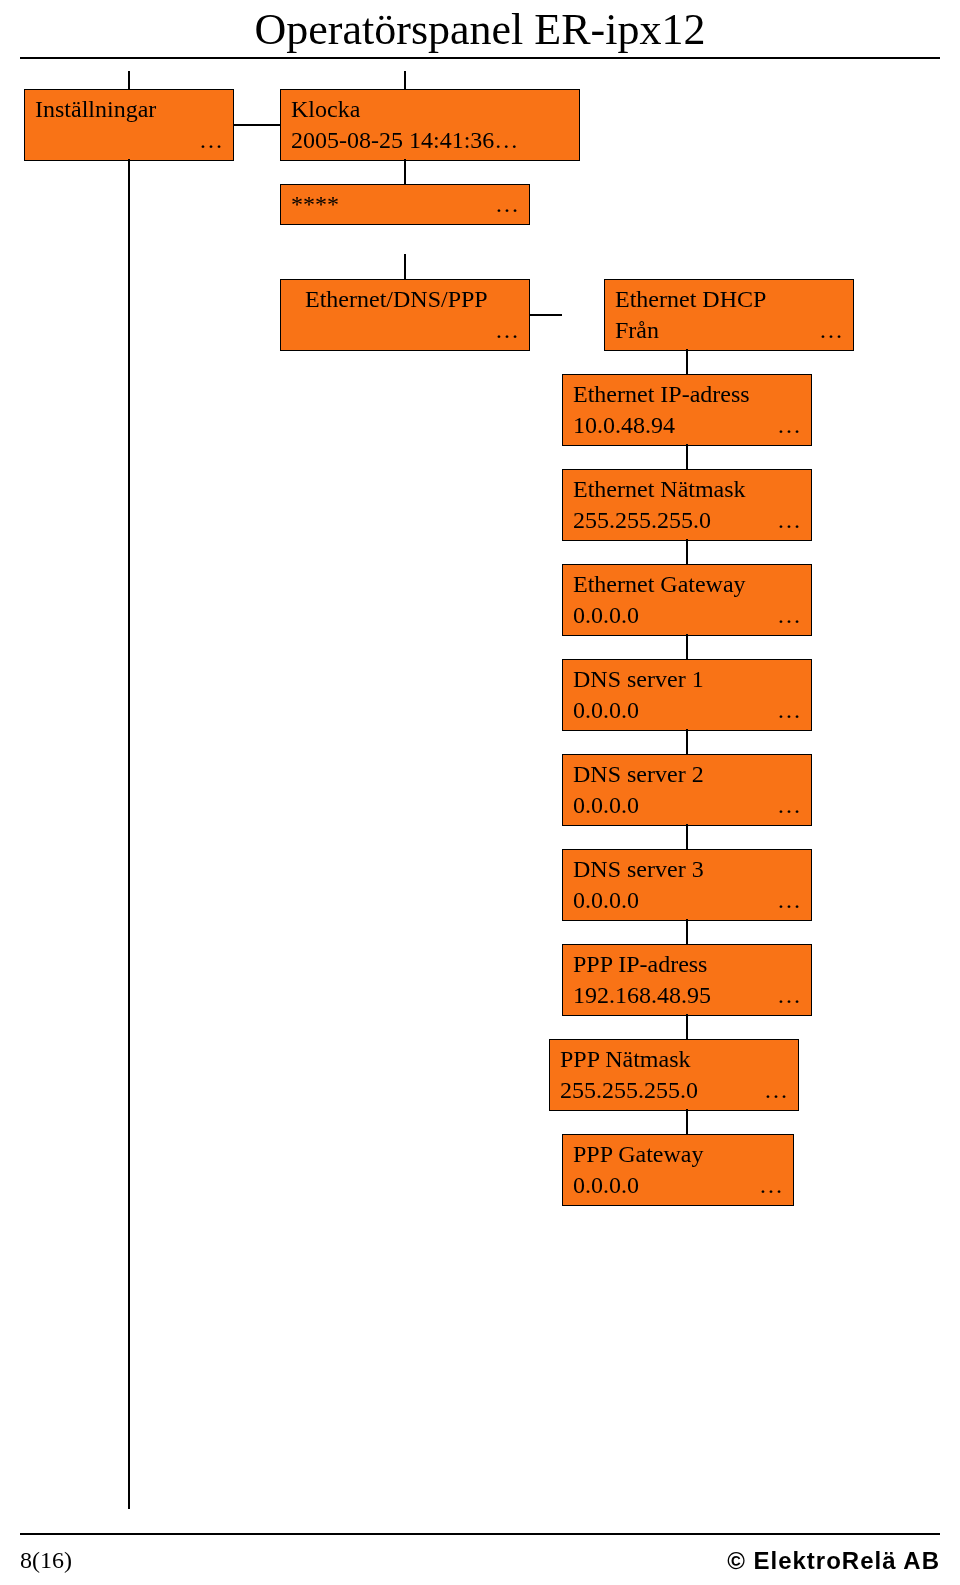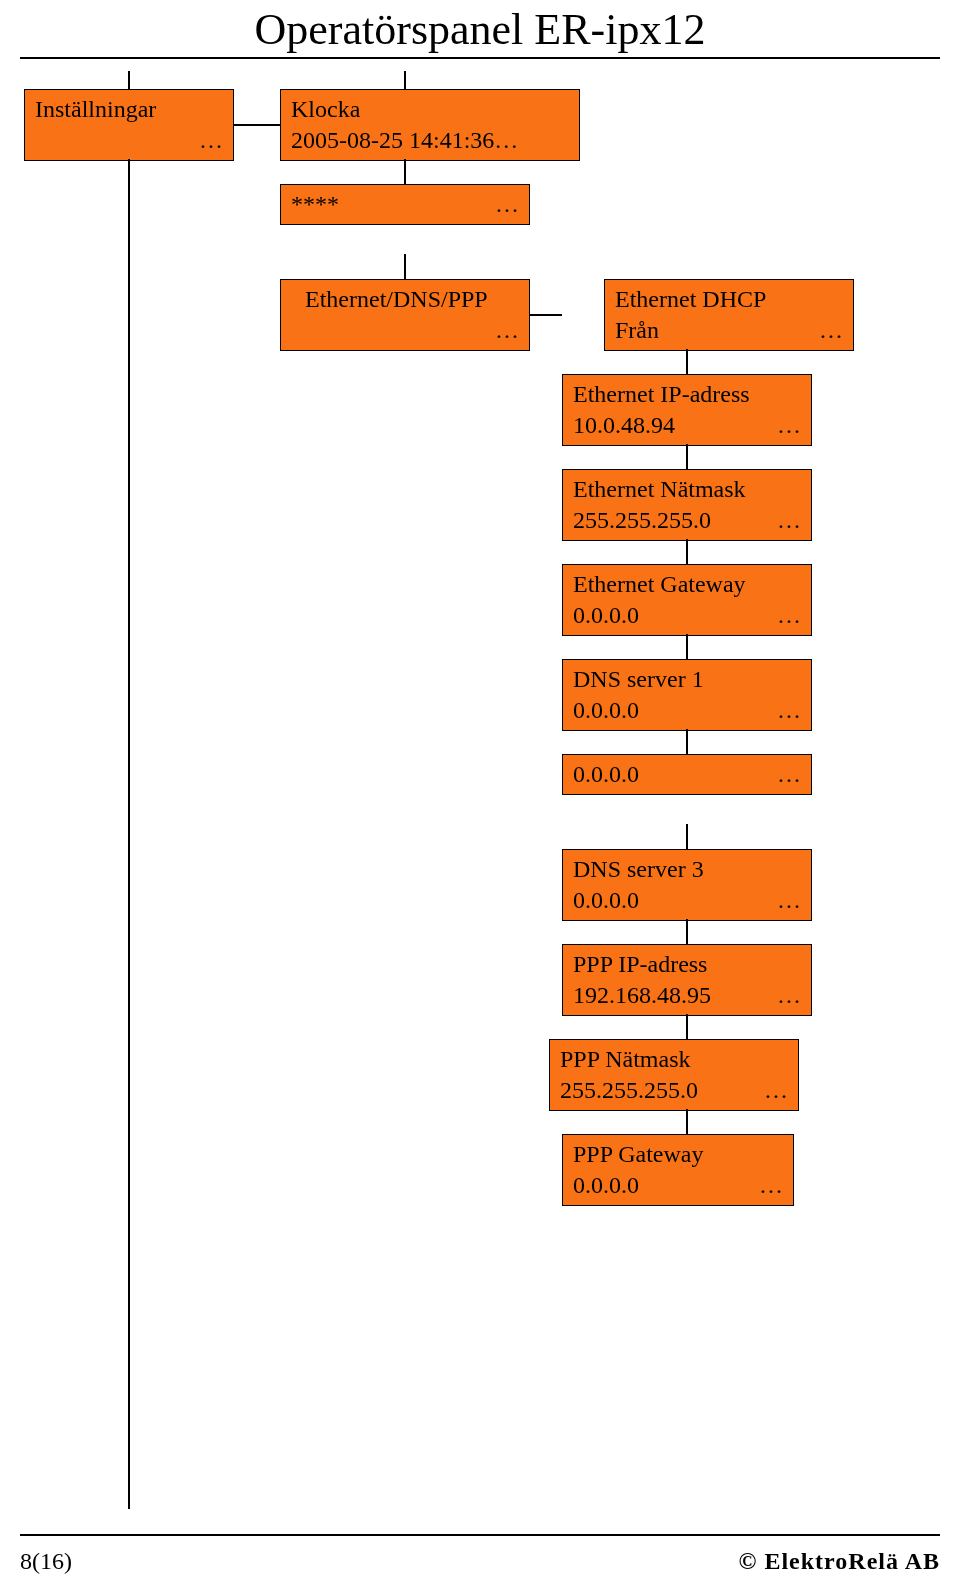--- a/index.html
+++ b/index.html
@@ -51,21 +51,21 @@
     bottom: 10px;
     left: 20px;
     right: 20px;
     border-top: 2px solid #000;
     display: flex;
     justify-content: space-between;
     font-size: 24px;
     padding-top: 12px;
   }
   .footer .right {
-    font-family: Liberation Serif, serif;
+    font-family: Liberation Sans, sans-serif;
     font-weight: bold;
     letter-spacing: 1px;
   }
 </style>
 </head>
 <body>
 
 <div class="title">Operatörspanel ER-ipx12</div>
 <div class="title-underline"></div>
 
@@ -135,20 +135,21 @@
 
   <div class="node" style="left:562px; top:570px; width:250px;">
     <div>DNS server 1</div>
     <div class="row">
       <span>0.0.0.0</span>
       <span class="ell">…</span>
     </div>
   </div>
 
   <div class="node" style="left:562px; top:665px; width:250px;">
+    <div>DNS server 2</div>
     <div class="row">
       <span>0.0.0.0</span>
       <span class="ell">…</span>
     </div>
   </div>
 
   <div class="node" style="left:562px; top:760px; width:250px;">
     <div>DNS server 3</div>
     <div class="row">
       <span>0.0.0.0</span>

